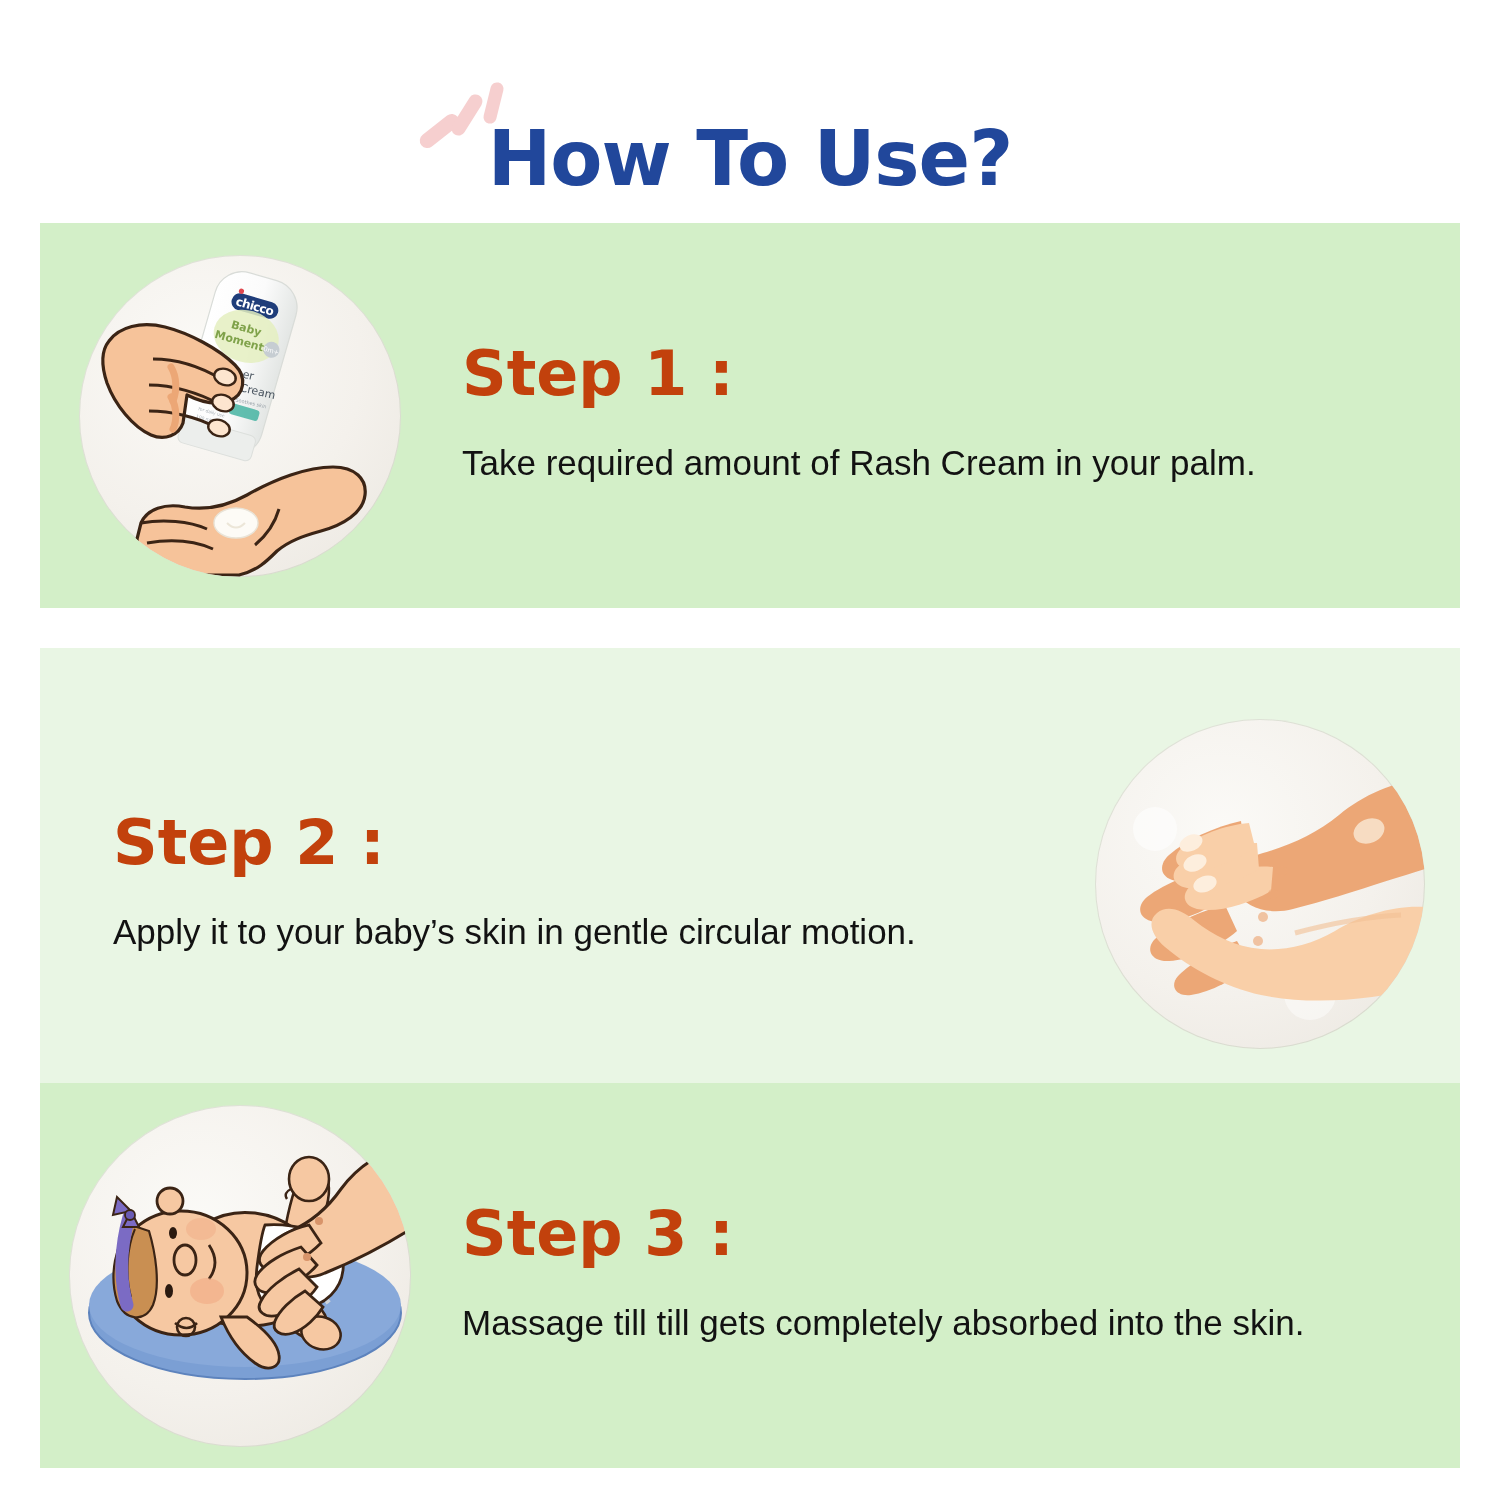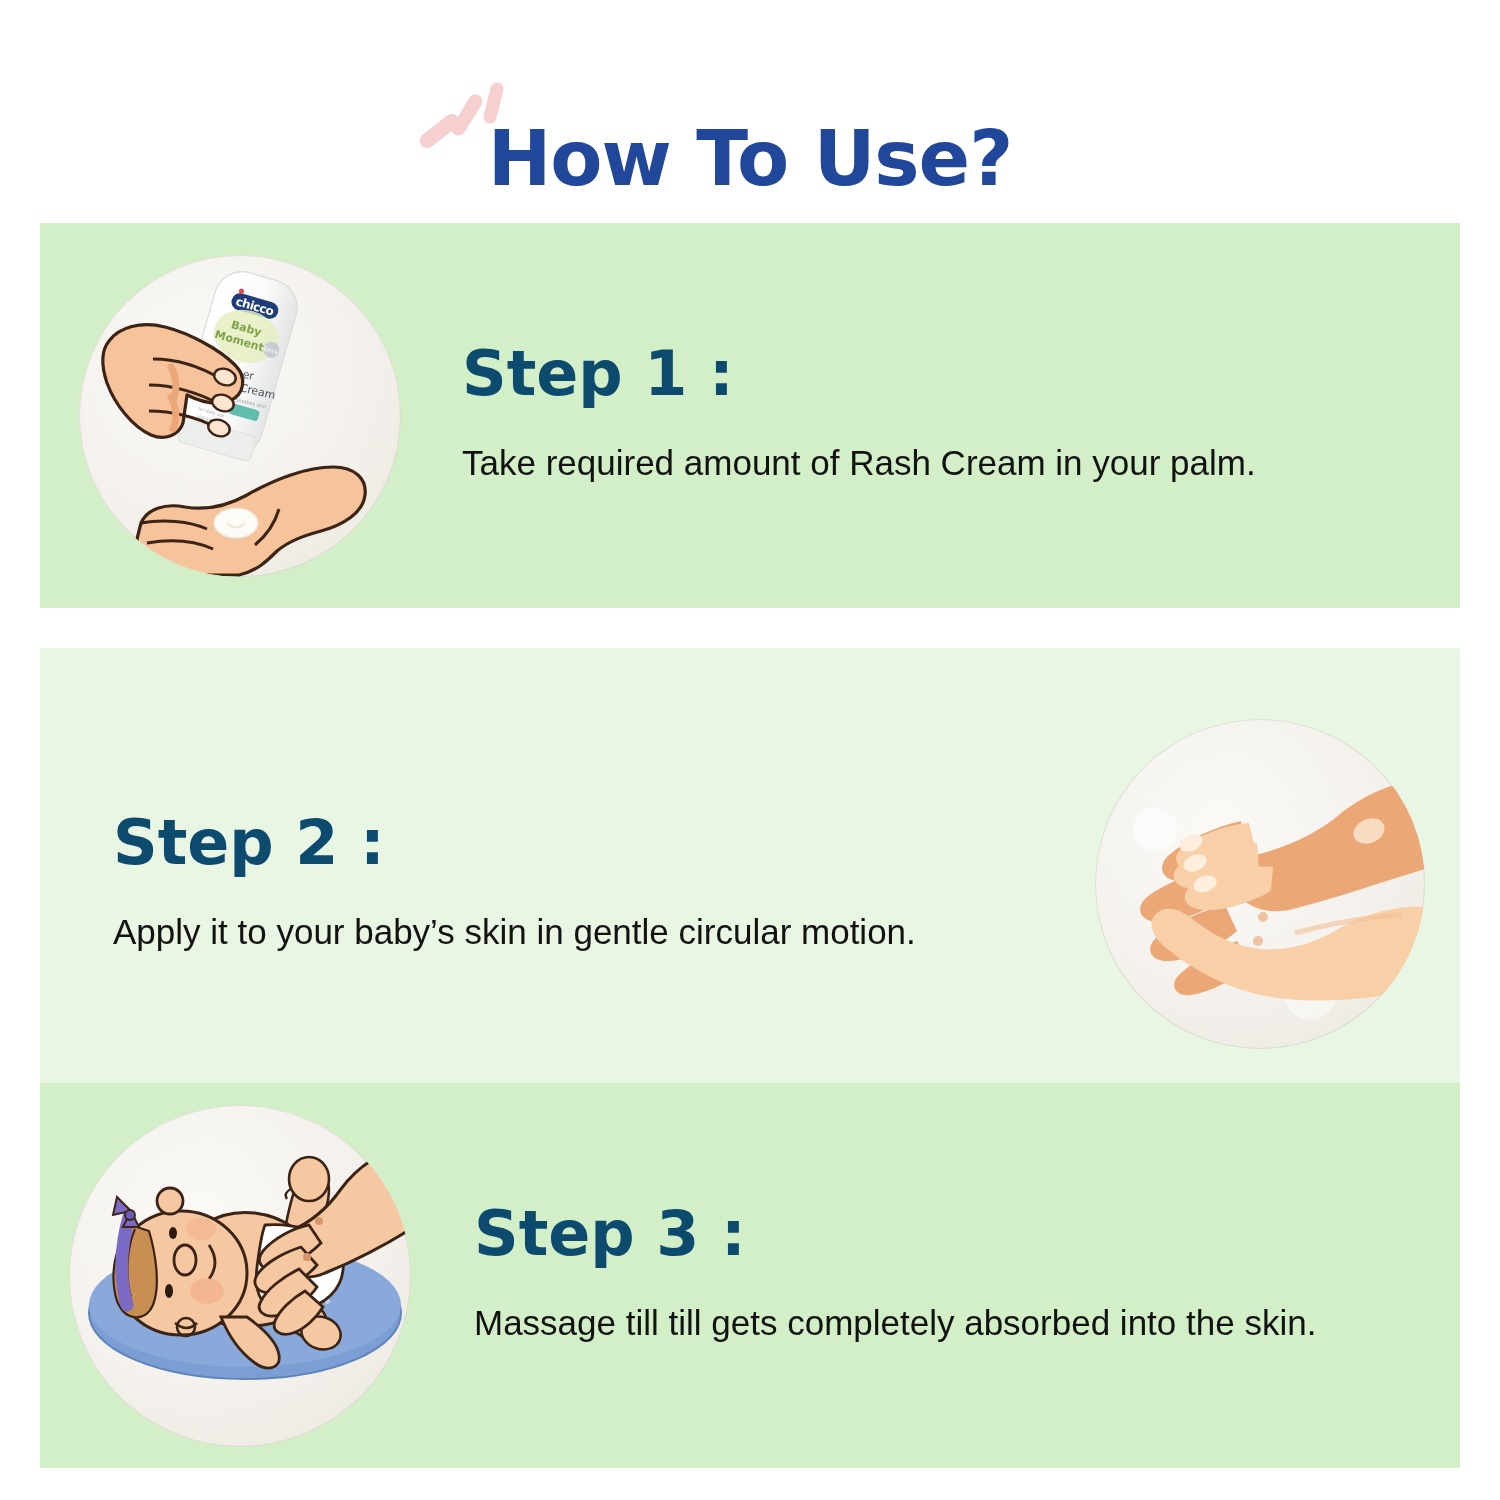--- a/index.html
+++ b/index.html
@@ -35,37 +35,37 @@
 
   
   .panel{
     position:absolute;
     left:40px;width:1420px;
     display:flex;align-items:center;
     box-sizing:border-box;
   }
   #panel-1{top:223px;height:385px;background:#d3efc8;}
   #panel-2{top:648px;height:472px;background:#e9f6e4;}
-  #panel-3{top:1083px;height:385px;background:#d3efc8;gap:12px;}
+  #panel-3{top:1083px;height:385px;background:#d3efc8;}
 
   .panel-media{
     width:400px;flex:0 0 400px;
     display:flex;align-items:center;justify-content:center;
     height:100%;
     position:relative;
   }
   .panel-text{
     flex:1 1 auto;padding-right:30px;
     position:relative;
   }
   .step-heading{
     font-family:"DejaVu Sans","Liberation Sans",sans-serif;
     font-weight:bold;
     font-size:62px;
-    color:#0c4a6e;
+    color:#c2410c;
     letter-spacing:0px;
     margin:0 0 34px 0;
     line-height:1;
   }
   .step-body{
     font-family:"Liberation Sans",sans-serif;
     font-size:35px;
     line-height:1.38;
     color:#121212;
     margin:0;

